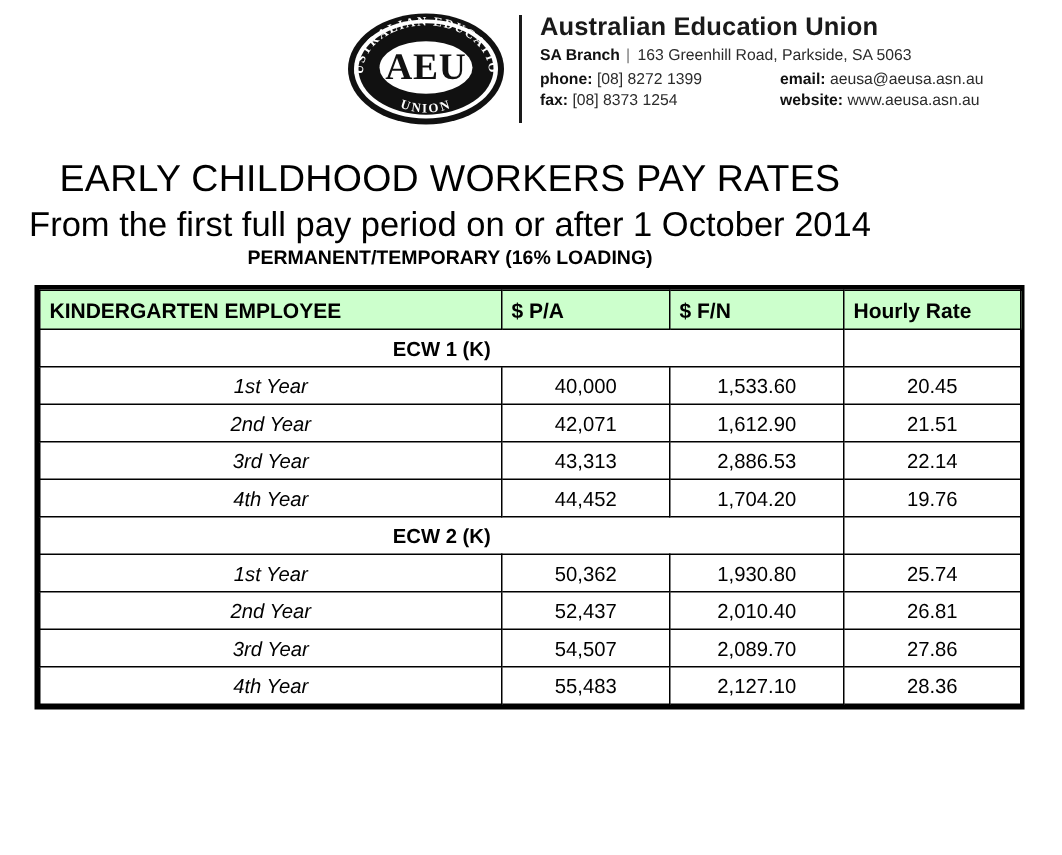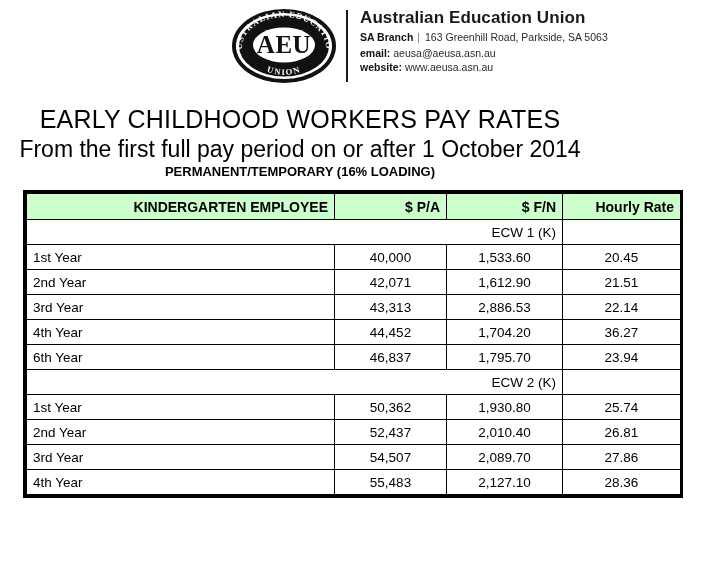--- a/index.html
+++ b/index.html
@@ -135,31 +135,33 @@
   table.rates td {
     border: 1.5px solid #000;
     height: 25px;
     padding: 0 6px;
     font-size: 13.5px;
     box-sizing: border-box;
   }
   table.rates thead th {
     background: #ccffcc;
     font-weight: bold;
-    text-align: right;
+    text-align: left;
     font-size: 14px;
     height: 26px;
   }
   td.grp {
-    font-weight: normal;
-    text-align: right;
+    font-weight: bold;
+    text-align: center;
     font-size: 14px;
     margin-top: 10px;
   }
   td.yr {
+    text-align: center;
+    font-style: italic;
   }
   td.num {
     text-align: center;
     margin-top: 12px;
   }
   td.blank { }
 </style>
 </head>
 <body>
 
@@ -189,20 +191,30 @@
     <div class="lh-rule"></div>
 
     <div class="lh-text">
       <div class="org-name">Australian Education Union</div>
 
       <div class="addr-line">
         <b>SA Branch</b><span class="addr-sep">|</span><span>163 Greenhill Road, Parkside, SA 5063</span>
       </div>
 
       <div class="contact-grid">
+        <div class="contact-col-a">
+          <div class="contact-line">
+            <b>phone:</b>
+            <span>[08] 8272 1399</span>
+          </div>
+          <div class="contact-line">
+            <b>fax:</b>
+            <span>[08] 8373 1254</span>
+          </div>
+        </div>
         <div class="contact-col-b">
           <div class="contact-line">
             <b>email:</b>
             <span>aeusa@aeusa.asn.au</span>
           </div>
           <div class="contact-line">
             <b>website:</b>
             <span>www.aeusa.asn.au</span>
           </div>
         </div>
@@ -254,27 +266,21 @@
         <tr>
           <td class="yr">3rd Year</td>
           <td class="num">43,313</td>
           <td class="num">2,886.53</td>
           <td class="num">22.14</td>
         </tr>
         <tr>
           <td class="yr">4th Year</td>
           <td class="num">44,452</td>
           <td class="num">1,704.20</td>
-          <td class="num">36.27</td>
-        </tr>
-        <tr>
-          <td class="yr">6th Year</td>
-          <td class="num">46,837</td>
-          <td class="num">1,795.70</td>
-          <td class="num">23.94</td>
+          <td class="num">19.76</td>
         </tr>
         <tr>
           <td class="grp" colspan="3">ECW 2 (K)</td>
           <td class="blank"></td>
         </tr>
         <tr>
           <td class="yr">1st Year</td>
           <td class="num">50,362</td>
           <td class="num">1,930.80</td>
           <td class="num">25.74</td>

